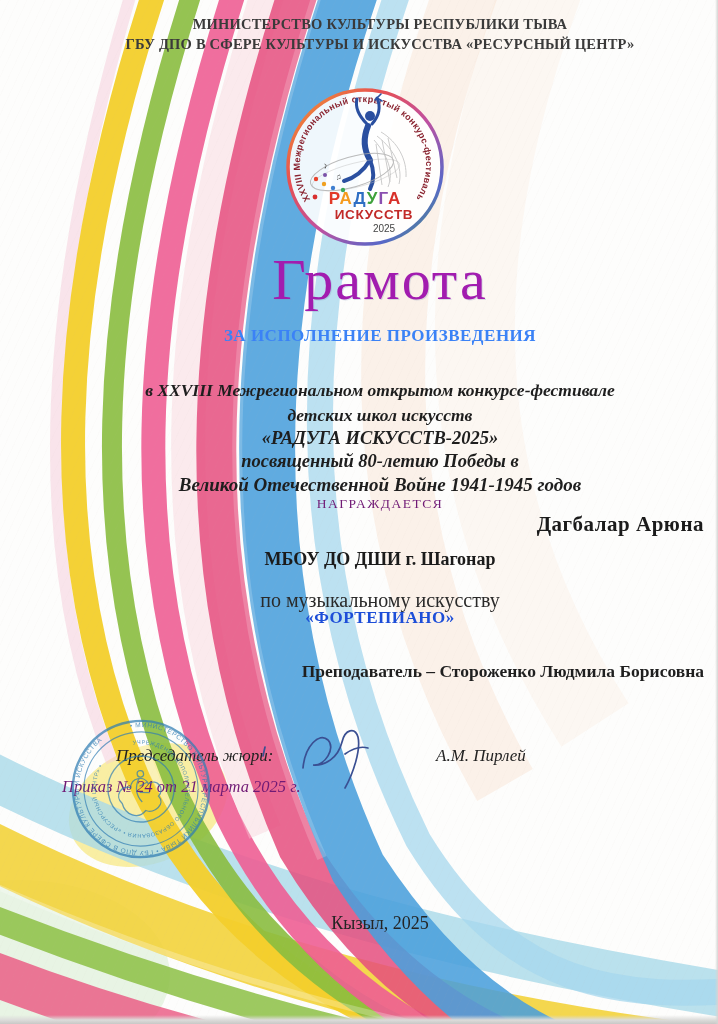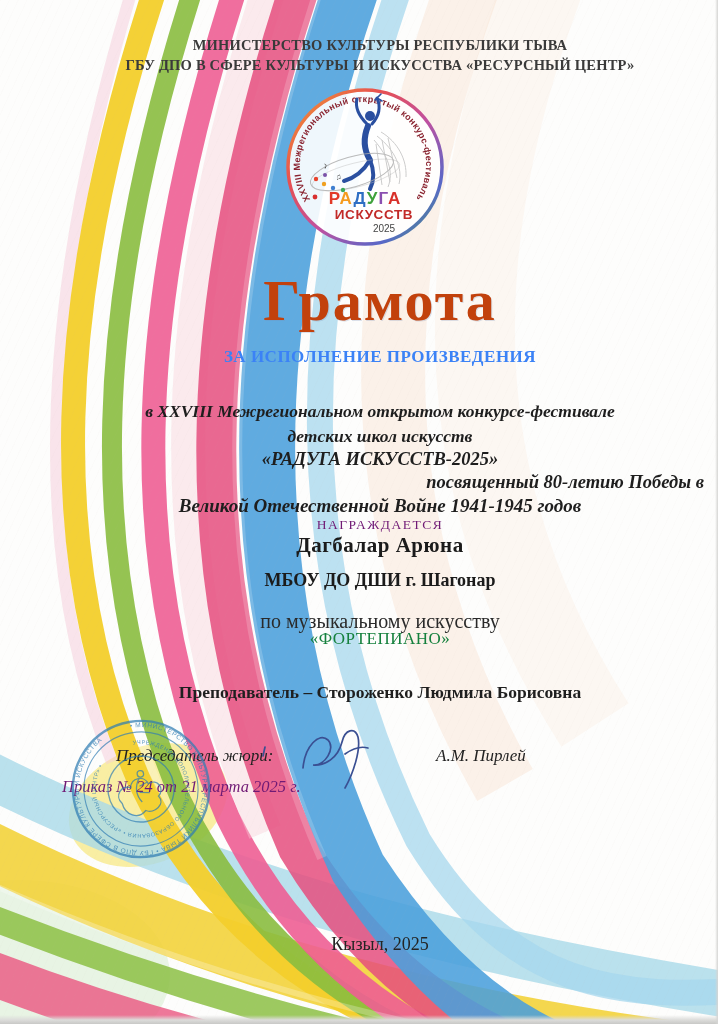--- a/index.html
+++ b/index.html
@@ -9,36 +9,36 @@
     font-family:"Liberation Serif", serif;
   }
   .layer{position:absolute;inset:0;}
   #decor-svg{z-index:0;}
   .texture{
     z-index:1;pointer-events:none;
     background:repeating-linear-gradient(115deg, rgba(190,170,160,0.05) 0 1px, transparent 1px 8px);
     opacity:.5;
   }
   .content{z-index:2;}
-  .line{position:absolute;left:56px;right:14px;text-align:center;color:#222;white-space:nowrap;margin-top:21px;}
+  .line{position:absolute;left:56px;right:14px;text-align:center;color:#222;white-space:nowrap;}
   .hdr{font-weight:bold;color:#3a3a3a;font-size:14.5px;letter-spacing:.2px;}
   .title{
-    color:#c2410c;font-weight:bold;font-size:58px;letter-spacing:2px;
+    color:#a21caf;font-weight:normal;font-size:58px;letter-spacing:2px;
     text-shadow:1px 1px 0 rgba(120,140,180,.25);
   }
   .award{font-weight:bold;font-size:17px;color:#3b82f6;letter-spacing:.5px;}
   .bi{font-style:italic;font-weight:bold;color:#1e1e1e;}
   .ev{font-size:17.5px;}
   .evn{font-size:18.5px;}
   .ded2{font-size:19px;}
   .awlabel{font-size:13.5px;color:#701a75;letter-spacing:1.5px;}
   .recipient{font-weight:bold;font-size:21px;color:#1b1b1b;letter-spacing:.5px;}
   .school{font-weight:bold;font-size:18px;color:#1b1b1b;}
   .dlabel{font-size:20px;color:#2a2a2a;}
-  .disc{font-weight:normal;font-size:17px;color:#15803d;letter-spacing:.5px;}
+  .disc{font-weight:bold;font-size:17px;color:#1d4ed8;letter-spacing:.5px;}
   .teacher{font-weight:bold;font-size:17.5px;color:#1f1f1f;}
   .it{font-style:italic;font-size:17px;color:#222;padding-left:28px;}
   .order{font-style:italic;font-size:16.5px;color:#701a75;}
   .footer{font-size:18px;color:#242424;}
   .abs{position:absolute;}
   .logo-box{position:absolute;left:278px;top:80px;width:174px;height:174px;}
   .stamp-box{position:absolute;left:68px;top:716px;width:146px;height:146px;opacity:.85;transform:rotate(-10deg);}
   .sig-box{position:absolute;left:245px;top:712px;width:170px;height:90px;}
   .page-edge-bottom{
     position:absolute;left:0;right:0;bottom:0;height:9px;z-index:3;
@@ -149,32 +149,32 @@
     </svg>
   </div>
 
   <div class="line title" style="top:246px;">Грамота</div>
 
   <div class="line award" style="top:326px;">ЗА ИСПОЛНЕНИЕ ПРОИЗВЕДЕНИЯ</div>
 
   <div class="line bi ev" style="top:405px;">детских школ искусств</div>
   <div class="line bi ev" style="top:380px;">в XXVIII Межрегиональном открытом конкурсе-фестивале</div>
   <div class="line bi evn" style="top:428px;">«РАДУГА ИСКУССТВ-2025»</div>
-  <div class="line bi evn" style="top:451px;text-align:right;">посвященный 80-летию Победы в</div>
+  <div class="line bi evn" style="top:451px;">посвященный 80-летию Победы в</div>
   <div class="line bi ded2" style="top:474px;">Великой Отечественной Войне 1941-1945 годов</div>
 
   <div class="line awlabel" style="top:496px;">НАГРАЖДАЕТСЯ</div>
-  <div class="line recipient" style="top:512px;">Дагбалар Арюна</div>
+  <div class="line recipient" style="top:512px;text-align:right;">Дагбалар Арюна</div>
 
   <div class="line school" style="top:549px;">МБОУ ДО ДШИ г. Шагонар</div>
 
   <div class="line dlabel" style="top:589px;">по музыкальному искусству</div>
   <div class="line disc" style="top:608px;">«ФОРТЕПИАНО»</div>
 
-  <div class="line teacher" style="top:661px;">Преподаватель – Стороженко Людмила Борисовна</div>
+  <div class="line teacher" style="top:661px;text-align:right;">Преподаватель – Стороженко Людмила Борисовна</div>
 
   <div class="abs it" style="left:88px;top:746px;">Председатель жюри:</div>
   <div class="abs it" style="left:408px;top:746px;">А.М. Пирлей</div>
   <div class="abs order" style="left:62px;top:777px;">Приказ № 24 от 21 марта 2025 г.</div>
 
   <div class="sig-box">
     <svg width="170" height="90" viewBox="0 0 170 90" xmlns="http://www.w3.org/2000/svg">
       <g stroke="#3a4f92" stroke-width="1.7" fill="none" stroke-linecap="round">
         <path d="M 18,44 l 2,-9"></path>
         <path d="M 58,56 C 60,34 74,20 83,28 C 91,36 80,54 68,53 C 80,54 93,46 97,30 C 100,17 110,15 113,25 C 116,38 108,62 100,76"></path>

